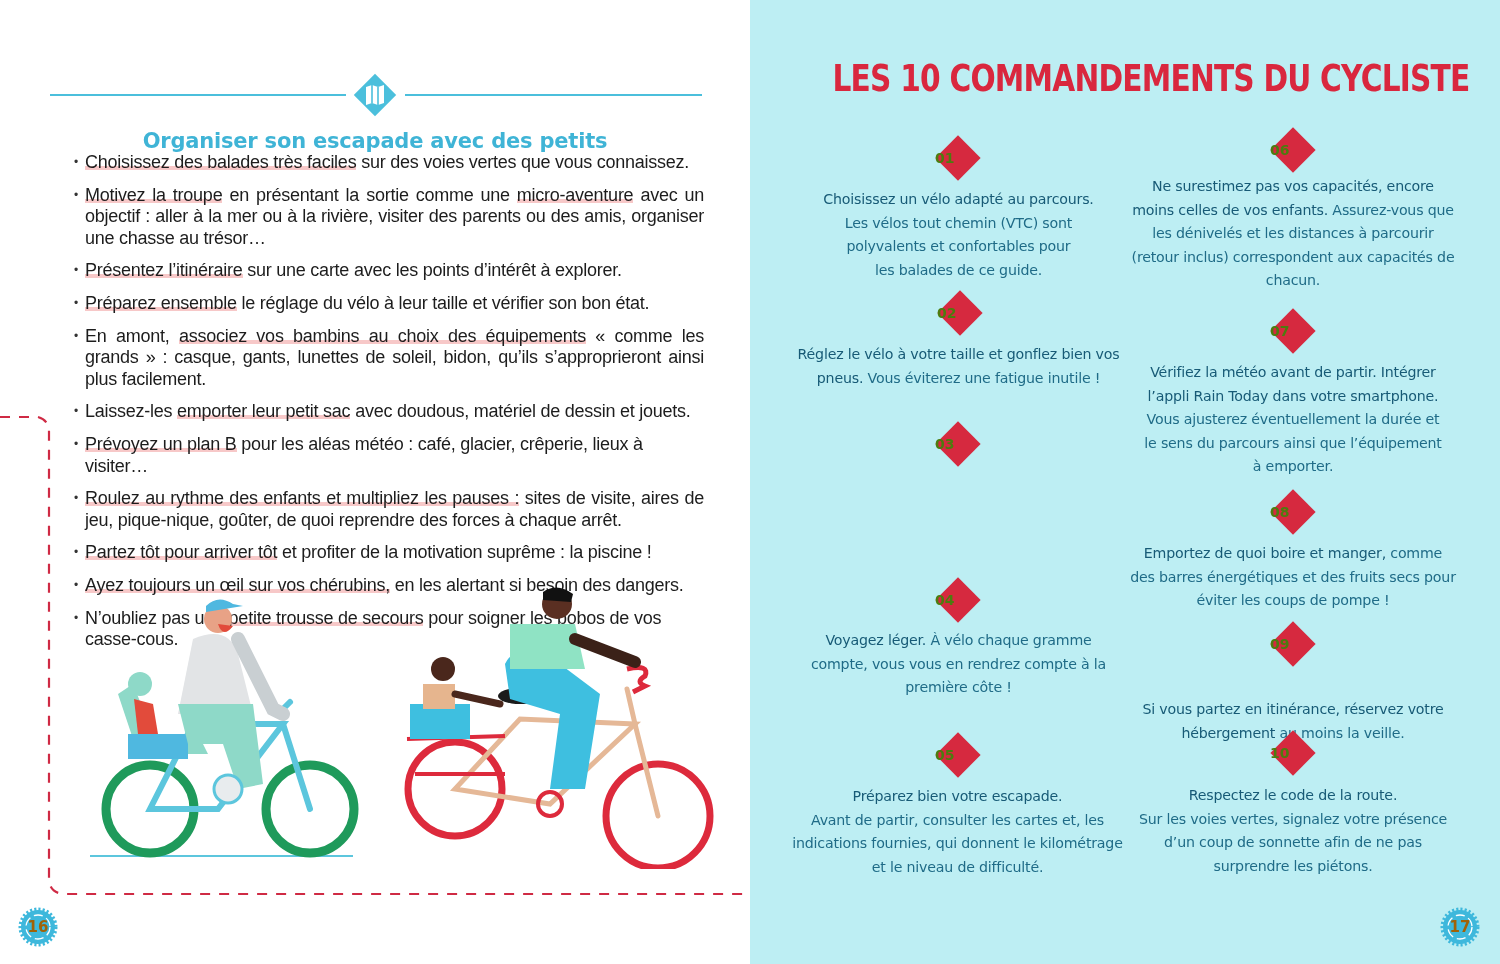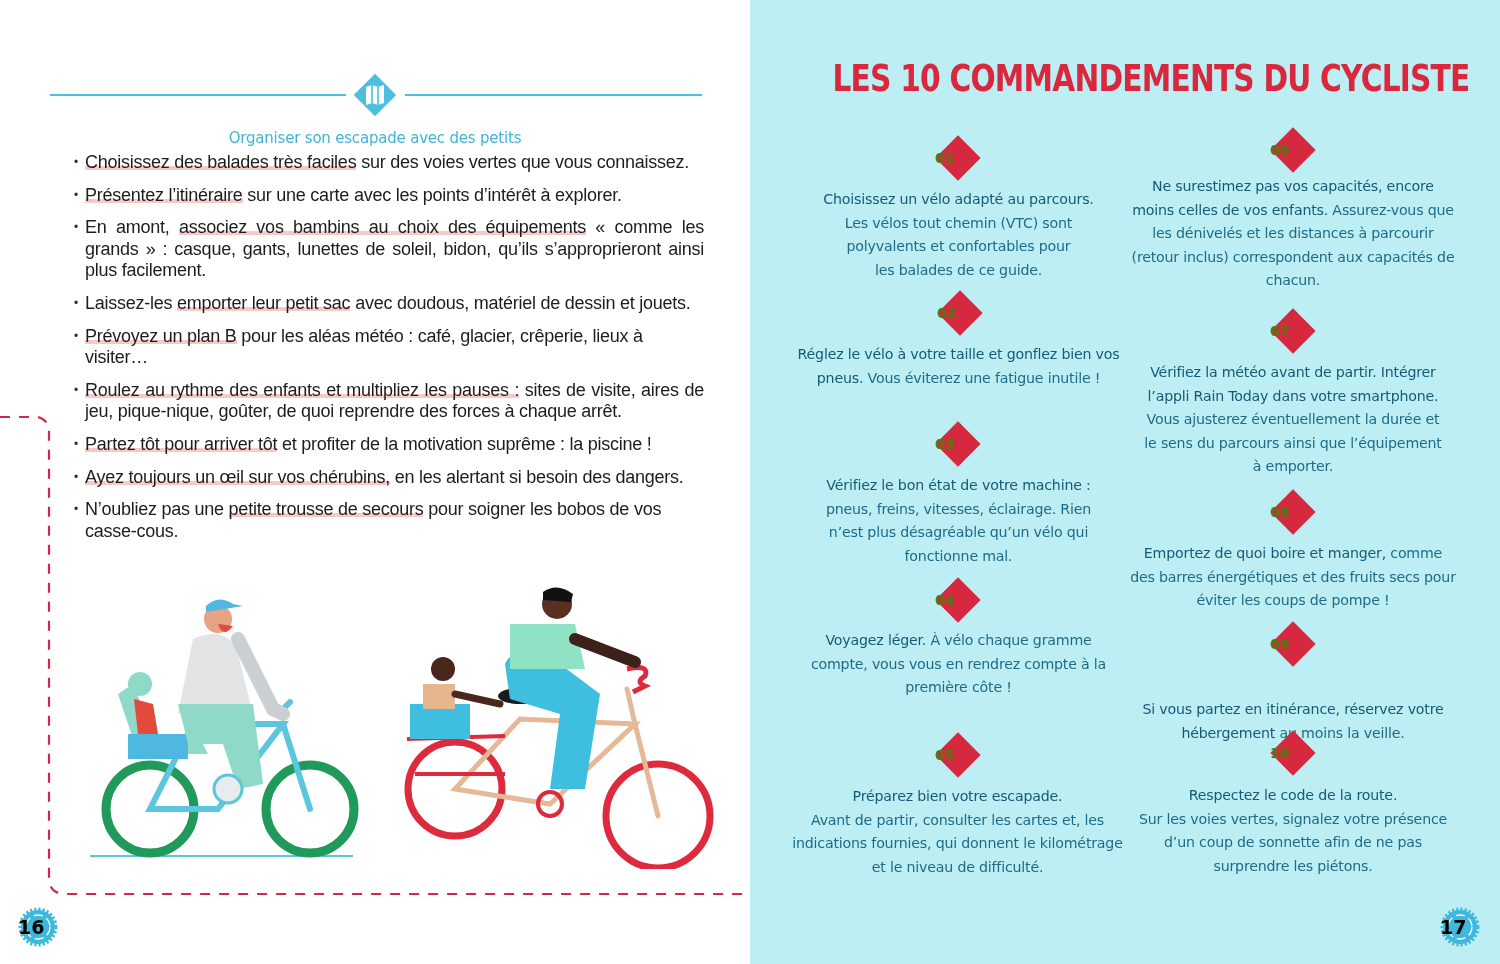--- a/index.html
+++ b/index.html
@@ -6,38 +6,38 @@
   html, body { width: 1500px; height: 964px; overflow: hidden; background: #ffffff; }
   body { position: relative; font-family: "Liberation Sans", sans-serif; }
 
   
   .page-left { position: absolute; left: 0; top: 0; width: 750px; height: 964px; background: #ffffff; }
   .rule-line { position: absolute; top: 94px; height: 2px; background: #4bbfdc; }
   .rule-left { left: 50px; width: 296px; }
   .rule-right { left: 405px; width: 297px; }
   .map-badge { position: absolute; left: 352px; top: 72px; width: 46px; height: 46px; }
   .section-title { position: absolute; left: 0; width: 750px; top: 129px; text-align: center;
-    color: #3fb4d6; font-weight: normal; font-size: 15px; font-family: "DejaVu Sans", sans-serif; letter-spacing: -0.2px; }
+    color: #3fb4d6; font-weight: bold; font-size: 21px; font-family: "DejaVu Sans", sans-serif; letter-spacing: -0.2px; }
   .tips { position: absolute; left: 74px; top: 152px; width: 630px; list-style: none;
     font-family: "Liberation Sans", sans-serif; font-size: 18px; color: #1d1d1d; line-height: 21.6px; letter-spacing: -0.25px; }
   .tips li { position: relative; padding-left: 11px; margin-bottom: 11px; }
   .tips li:before { content: "•"; position: absolute; left: 0; top: 0; color: #333; font-size: 12px; }
   .hl { background: linear-gradient(to bottom, transparent 68%, #f7c8c8 68%, #f7c8c8 92%, transparent 92%); }
   .tips li.justify { text-align: justify; }
 
   .dash-frame { position: absolute; left: 0; top: 0; width: 750px; height: 964px; pointer-events: none; }
 
   .illus { position: absolute; }
   .illus-1 { left: 78px; top: 584px; width: 300px; height: 280px; }
   .illus-2 { left: 395px; top: 584px; width: 330px; height: 285px; }
 
   .page-num { position: absolute; width: 40px; height: 40px; }
   .page-num-left { left: 18px; top: 907px; }
-  .page-num .num { position: absolute; left: 0; top: 0; width: 40px; height: 40px; line-height: 40px; text-align: left;
-    color: #000000; font-weight: bold; font-size: 19px; font-family: "DejaVu Sans", sans-serif; }
+  .page-num .num { position: absolute; left: 0; top: 0; width: 40px; height: 40px; line-height: 40px; text-align: center;
+    color: #a16207; font-weight: bold; font-size: 15px; font-family: "DejaVu Sans", sans-serif; }
 
   
   .page-right { position: absolute; left: 750px; top: 0; width: 750px; height: 964px; background: #bdeef3; padding-left: 48px; }
   .right-title { position: absolute; left: 0; width: 750px; top: 56px; text-align: center;
     color: #d9273e; font-family: "DejaVu Sans", sans-serif; font-weight: bold; font-size: 38px;
     letter-spacing: -1px; transform: scaleX(0.78); transform-origin: center; white-space: nowrap; }
   .cmd { position: absolute; text-align: center; color: #1f6b87; font-family: "DejaVu Sans", sans-serif;
     font-size: 14.2px; line-height: 23.6px; letter-spacing: -0.2px; }
   .cmd b { color: #175a76; font-weight: normal; }
   .badge { position: absolute; width: 46px; height: 46px; }
@@ -56,21 +56,23 @@
   <svg class="map-badge" viewBox="0 0 46 46">
     <rect x="8" y="8" width="30" height="30" fill="#4bbfdc" transform="rotate(45 23 23)"></rect>
     <path d="M14 15 L20 13 L26 15 L32 13 L32 31 L26 33 L20 31 L14 33 Z" fill="#ffffff"></path>
     <path d="M20 13 L20 31 M26 15 L26 33" stroke="#4bbfdc" stroke-width="1.6"></path>
   </svg>
 
   <h2 class="section-title">Organiser son escapade avec des petits</h2>
 
   <ul class="tips">
     <li><span class="hl">Choisissez des balades très faciles</span><span> sur des voies vertes que vous connaissez.</span></li>
+    <li class="justify"><span class="hl">Motivez la troupe</span><span> en présentant la sortie comme une </span><span class="hl">micro-aventure</span><span> avec un objectif : aller à la mer ou à la rivière, visiter des parents ou des amis, organiser une chasse au trésor…</span></li>
     <li><span class="hl">Présentez l’itinéraire</span><span> sur une carte avec les points d’intérêt à explorer.</span></li>
+    <li><span class="hl">Préparez ensemble</span><span> le réglage du vélo à leur taille et vérifier son bon état.</span></li>
     <li class="justify"><span>En amont, </span><span class="hl">associez vos bambins au choix des équipements</span><span> « comme les grands » : casque, gants, lunettes de soleil, bidon, qu’ils s’approprieront ainsi plus facilement.</span></li>
     <li><span>Laissez-les </span><span class="hl">emporter leur petit sac</span><span> avec doudous, matériel de dessin et jouets.</span></li>
     <li><span class="hl">Prévoyez un plan B</span><span> pour les aléas météo : café, glacier, crêperie, lieux à visiter…</span></li>
     <li class="justify"><span class="hl">Roulez au rythme des enfants et multipliez les pauses :</span><span> sites de visite, aires de jeu, pique-nique, goûter, de quoi reprendre des forces à chaque arrêt.</span></li>
     <li><span class="hl">Partez tôt pour arriver tôt</span><span> et profiter de la motivation suprême : la piscine !</span></li>
     <li><span class="hl">Ayez toujours un œil sur vos chérubins,</span><span> en les alertant si besoin des dangers.</span></li>
     <li><span>N’oubliez pas une </span><span class="hl">petite trousse de secours</span><span> pour soigner les bobos de vos casse-cous.</span></li>
   </ul>
 
   <svg class="dash-frame" viewBox="0 0 750 964">
@@ -143,21 +145,20 @@
   <div class="badge" style="left:187px; top:290px;">
       <div class="diamond"></div>
       <span class="bnum">02</span>
     </div>
   <div class="cmd col-a" style="top:343px;"><b>Réglez le vélo à votre taille et gonflez bien vos pneus.</b><span> Vous éviterez une fatigue inutile !</span></div>
 
   <div class="badge" style="left:185px; top:421px;">
       <div class="diamond"></div>
       <span class="bnum">03</span>
     </div>
-  <div class="cmd col-a" style="top:474px;"><b>Vérifiez le bon état de votre machine :</b><br><span style="display:inline-block;width:290px;">pneus, freins, vitesses, éclairage. Rien n’est plus désagréable qu’un vélo qui fonctionne mal.</span></div>
 
   <div class="badge" style="left:185px; top:577px;">
       <div class="diamond"></div>
       <span class="bnum">04</span>
     </div>
   <div class="cmd col-a" style="top:629px;"><b>Voyagez léger.</b><span> À vélo chaque gramme compte, vous vous en rendrez compte à la première côte !</span></div>
 
   <div class="badge" style="left:185px; top:732px;">
       <div class="diamond"></div>
       <span class="bnum">05</span>

